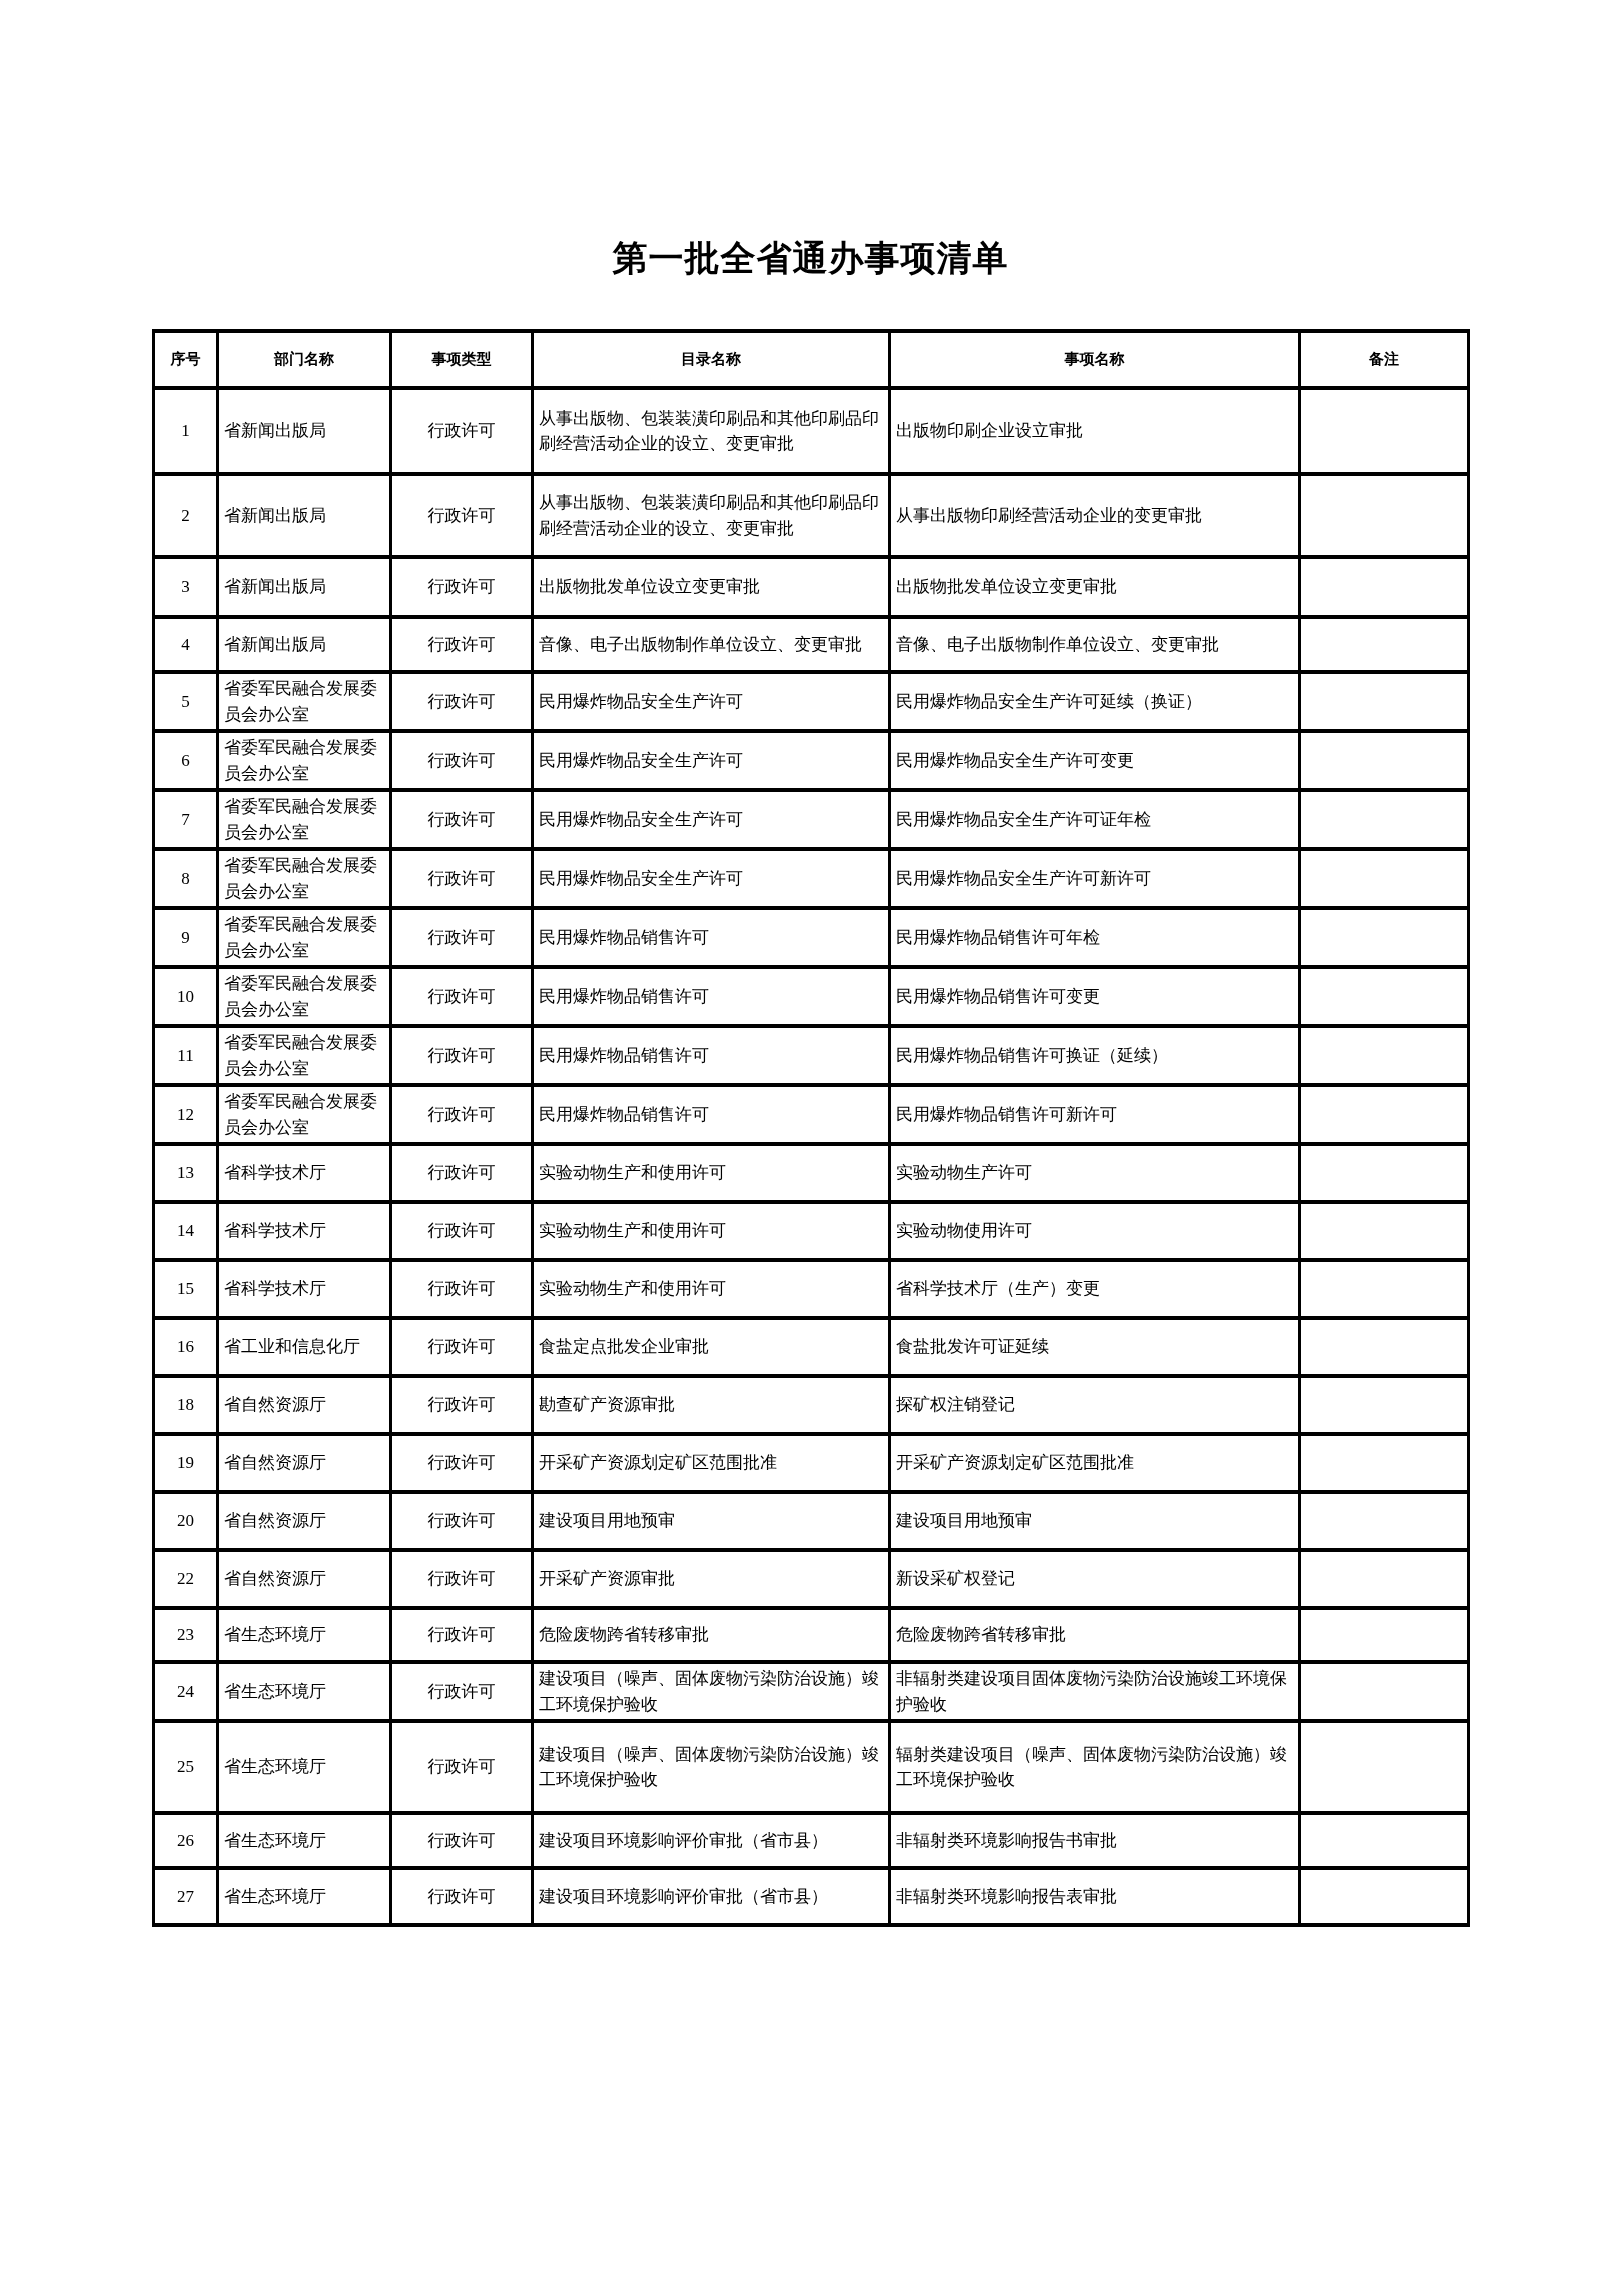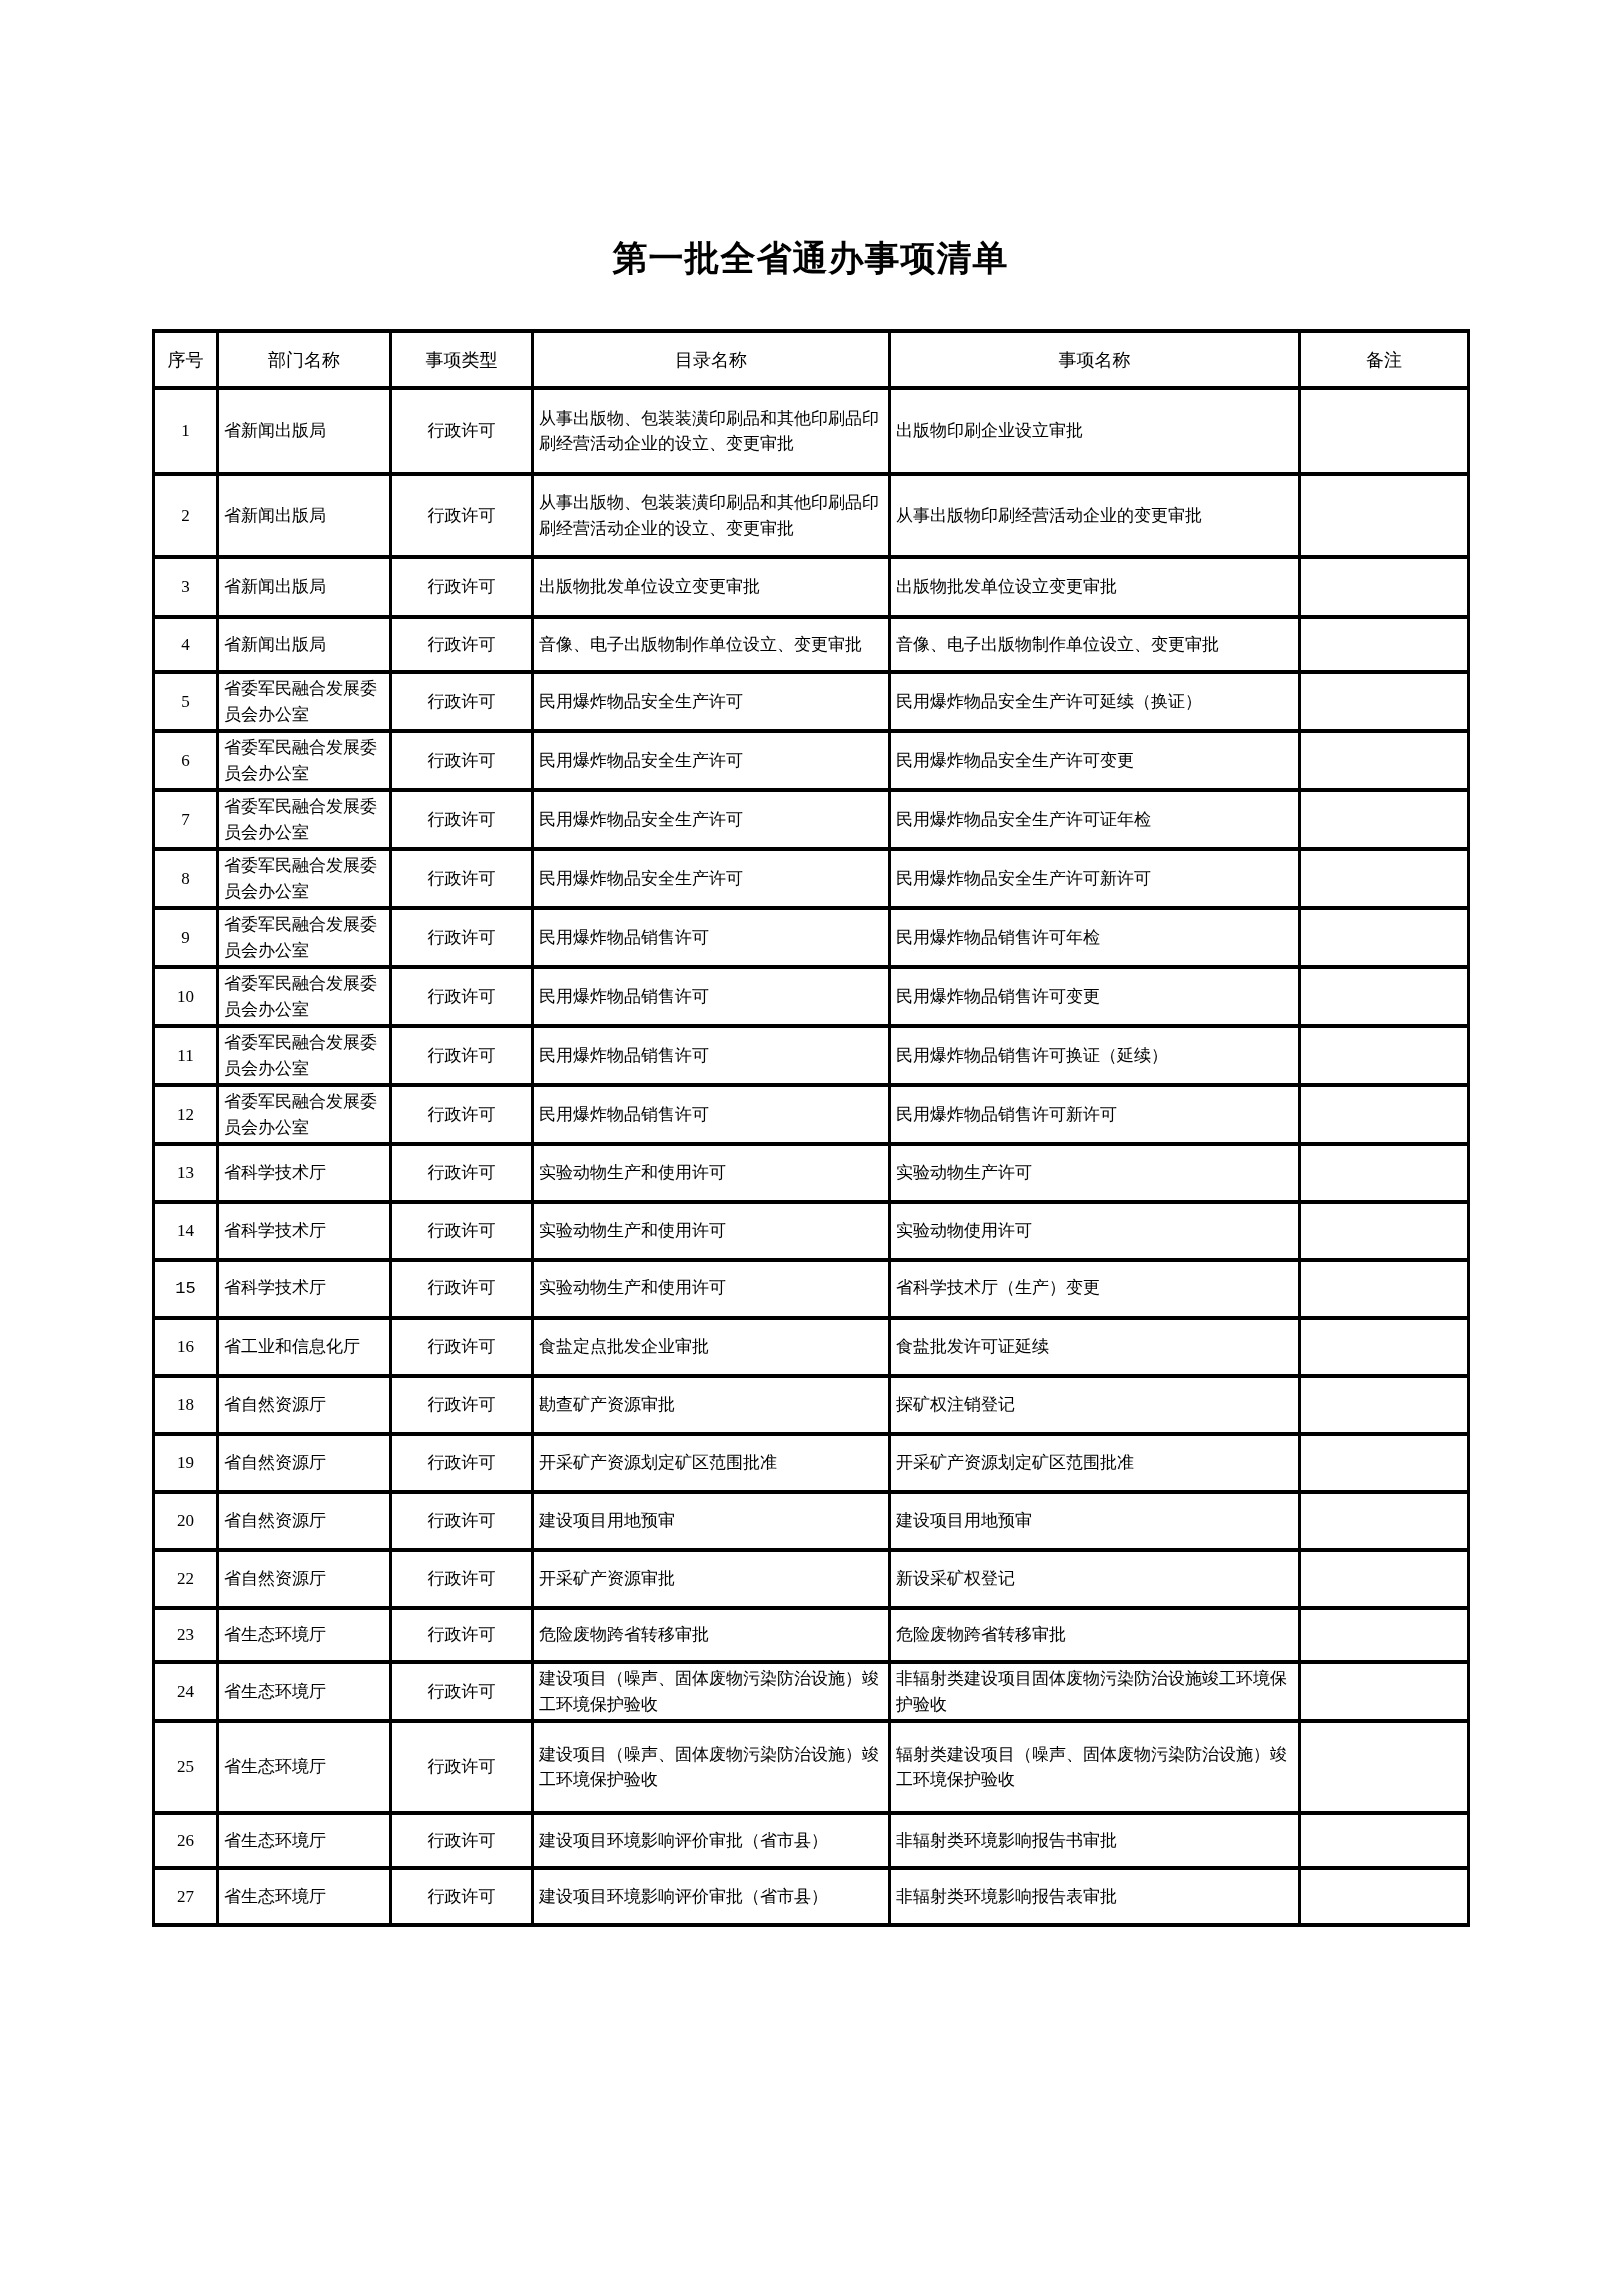--- a/index.html
+++ b/index.html
@@ -30,22 +30,22 @@
   table.sheet th, table.sheet td {
     border: 3.9px solid #000000;
     border-top-width: 4.9px;
     border-bottom-width: 4.9px;
     overflow: hidden;
     vertical-align: middle;
     word-break: break-all;
   }
   thead tr { height: 57px; }
   table.sheet th {
-    font-size: 18px;
-    font-weight: normal;
+    font-size: 15px;
+    font-weight: bold;
     text-align: center;
     padding: 2px 3.9px;
   }
   table.sheet td {
     font-size: 17px;
     line-height: 25.5px;
     padding: 2px 4.9px;
   }
   .c-no   { text-align: center; }
   .c-type { text-align: center; }
@@ -185,21 +185,21 @@
           <td class="c-note"></td>
         </tr>
         <tr style="height: 58px;">
           <td class="c-no">14</td>
           <td class="c-dept">省科学技术厅</td>
           <td class="c-type">行政许可</td>
           <td class="c-cat">实验动物生产和使用许可</td>
           <td class="c-item">实验动物使用许可</td>
           <td class="c-note"></td>
         </tr>
-        <tr style="height: 58px; font-family: Liberation Mono, monospace;">
+        <tr style="height: 58px;">
           <td class="c-no">15</td>
           <td class="c-dept">省科学技术厅</td>
           <td class="c-type">行政许可</td>
           <td class="c-cat">实验动物生产和使用许可</td>
           <td class="c-item">省科学技术厅（生产）变更</td>
           <td class="c-note"></td>
         </tr>
         <tr style="height: 58px;">
           <td class="c-no">16</td>
           <td class="c-dept">省工业和信息化厅</td>

